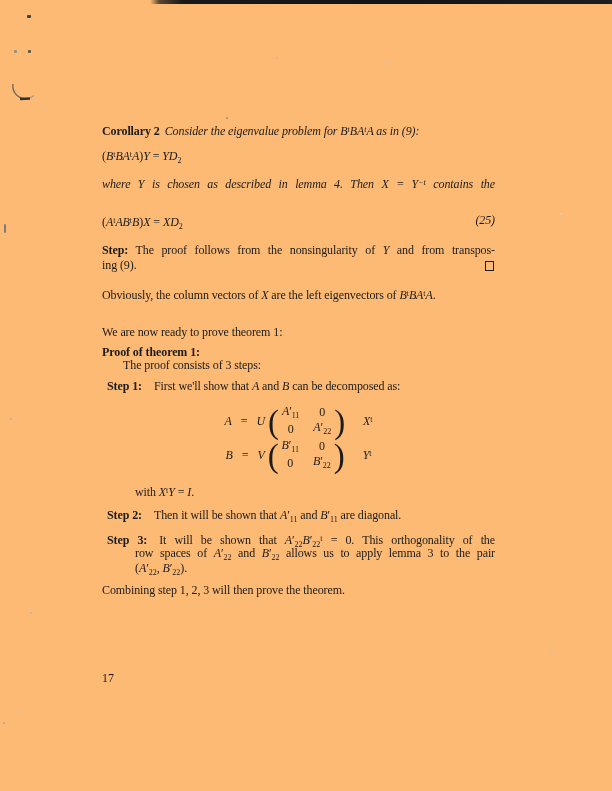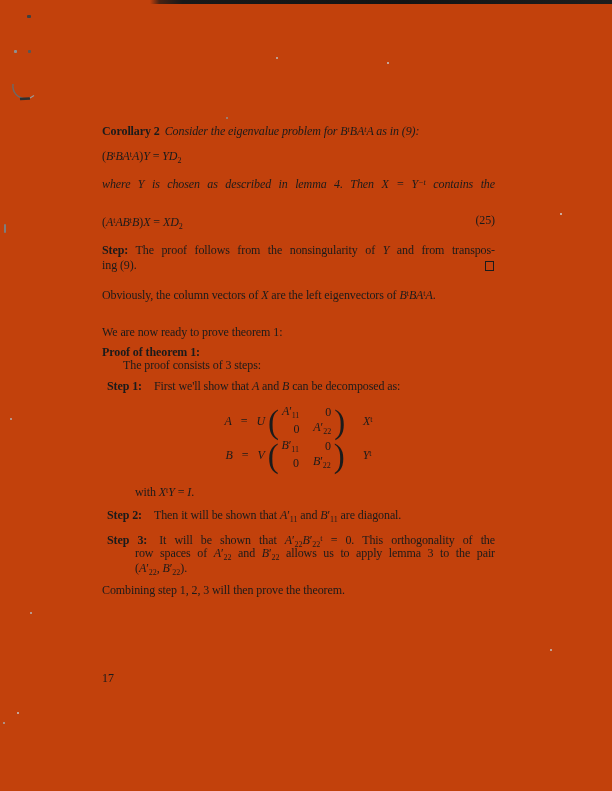--- a/index.html
+++ b/index.html
@@ -1,44 +1,44 @@
 <!DOCTYPE html>
 <html><head>
 <meta charset="utf-8">
 <style>
   html,body{margin:0;padding:0;background:#e8e8e6;}
   .page{
     position:relative;
     width:612px;height:791px;
     margin:0 auto;
-    background:#c2410c;
+    background:#fdba74;
     font-family:"Liberation Serif","DejaVu Serif",serif;
     color:#1b1b1b;
     font-size:12px;
     letter-spacing:-0.1px;
     overflow:hidden;
   }
   .ln{position:absolute;left:102px;width:393px;line-height:15px;}
   .just{text-align:justify;text-align-last:justify;}
   .ctr{}
   b{font-weight:bold;}
   i{font-style:italic;}
   sup{font-size:8px;vertical-align:3px;letter-spacing:0;}
   sub{font-size:8px;vertical-align:-2.5px;letter-spacing:0;}
   .lbl{margin-right:5px;}
   .steplbl{margin-right:12px;}
-  .eqnum{position:absolute;right:0;top:0;}
+  .eqnum{position:absolute;right:0;top:0;font-style:italic;}
   .qed{position:absolute;right:1px;top:3px;width:7px;height:8px;border:1.2px solid #1b1b1b;background:transparent;}
   
   .mrow{position:absolute;left:102px;width:393px;height:30px;display:flex;justify-content:center;align-items:center;font-size:12px;}
   .mrow .lhs{margin-right:9px;}
   .mrow .rel{margin-right:9px;}
   .mrow .factor{margin-right:3px;}
   .bigp{font-size:33px;line-height:30px;font-weight:400;transform:scaleY(1.05);}
-  .m22{display:grid;grid-template-columns:auto auto;column-gap:14px;row-gap:0;text-align:right;line-height:13px;margin:0 3px;align-items:center;}
+  .m22{display:grid;grid-template-columns:auto auto;column-gap:14px;row-gap:0;text-align:center;line-height:13px;margin:0 3px;align-items:center;}
   .post{margin-left:18px;}
   
   .topband{position:absolute;left:150px;top:0;width:462px;height:4px;
     background:linear-gradient(90deg,rgba(22,22,22,0) 0%,rgba(22,22,22,.7) 2%,#191919 7%,#141414 55%,#1e1e1e 100%);}
   .speck{position:absolute;border-radius:1px;}
 </style>
 </head>
 <body>
 
 <div class="page">

